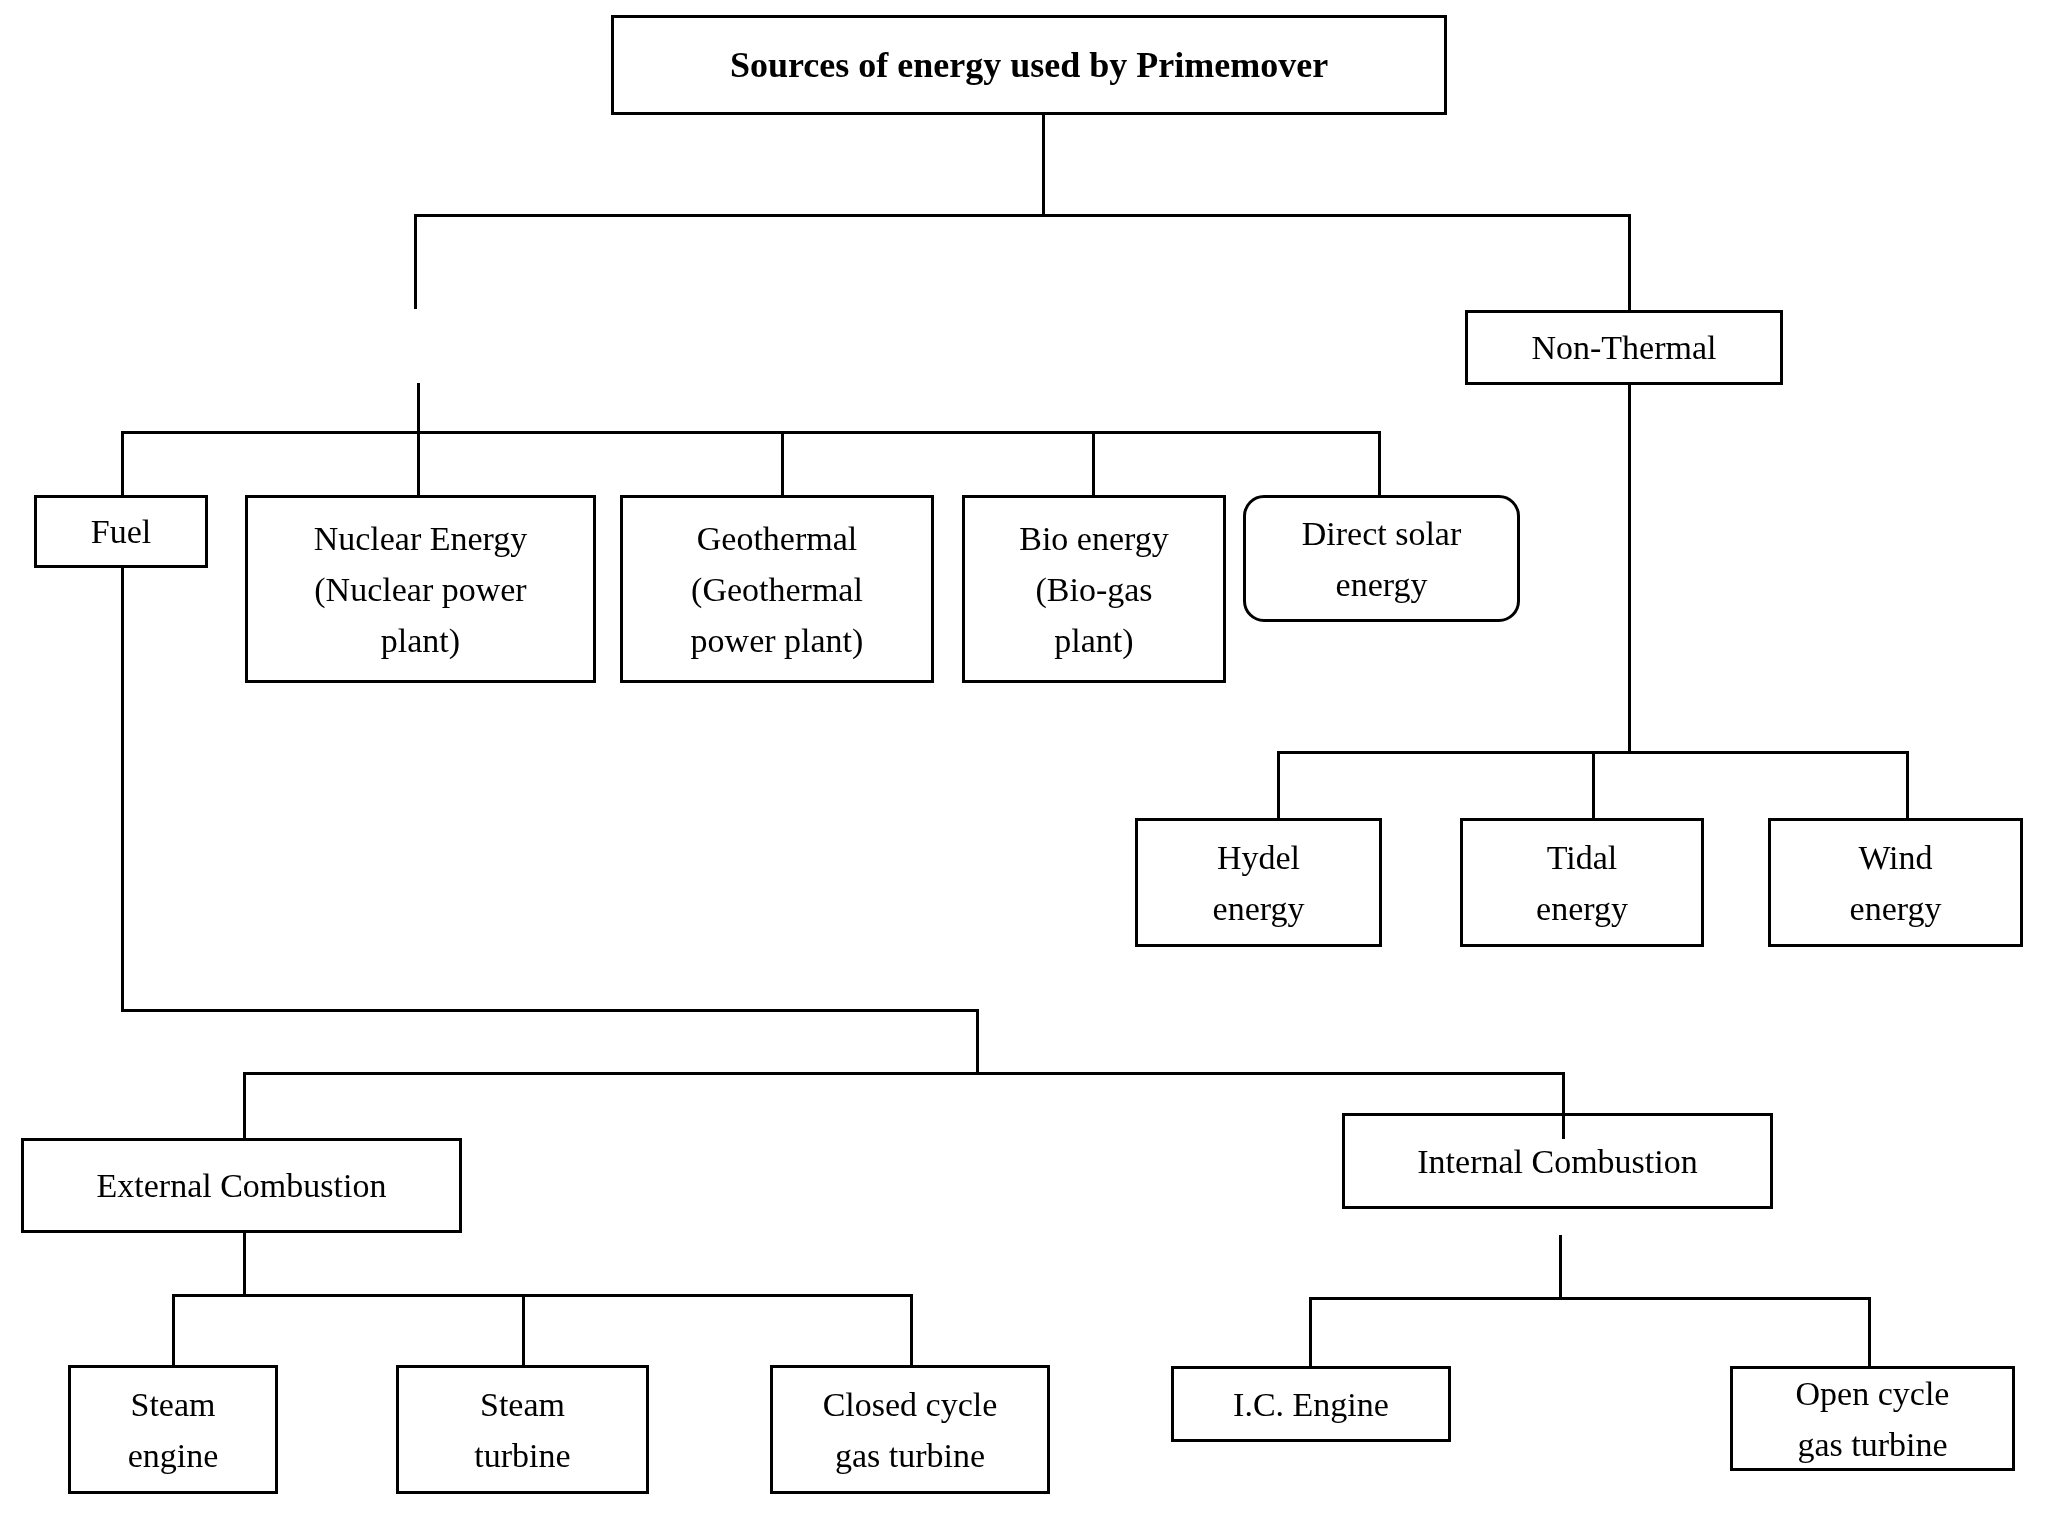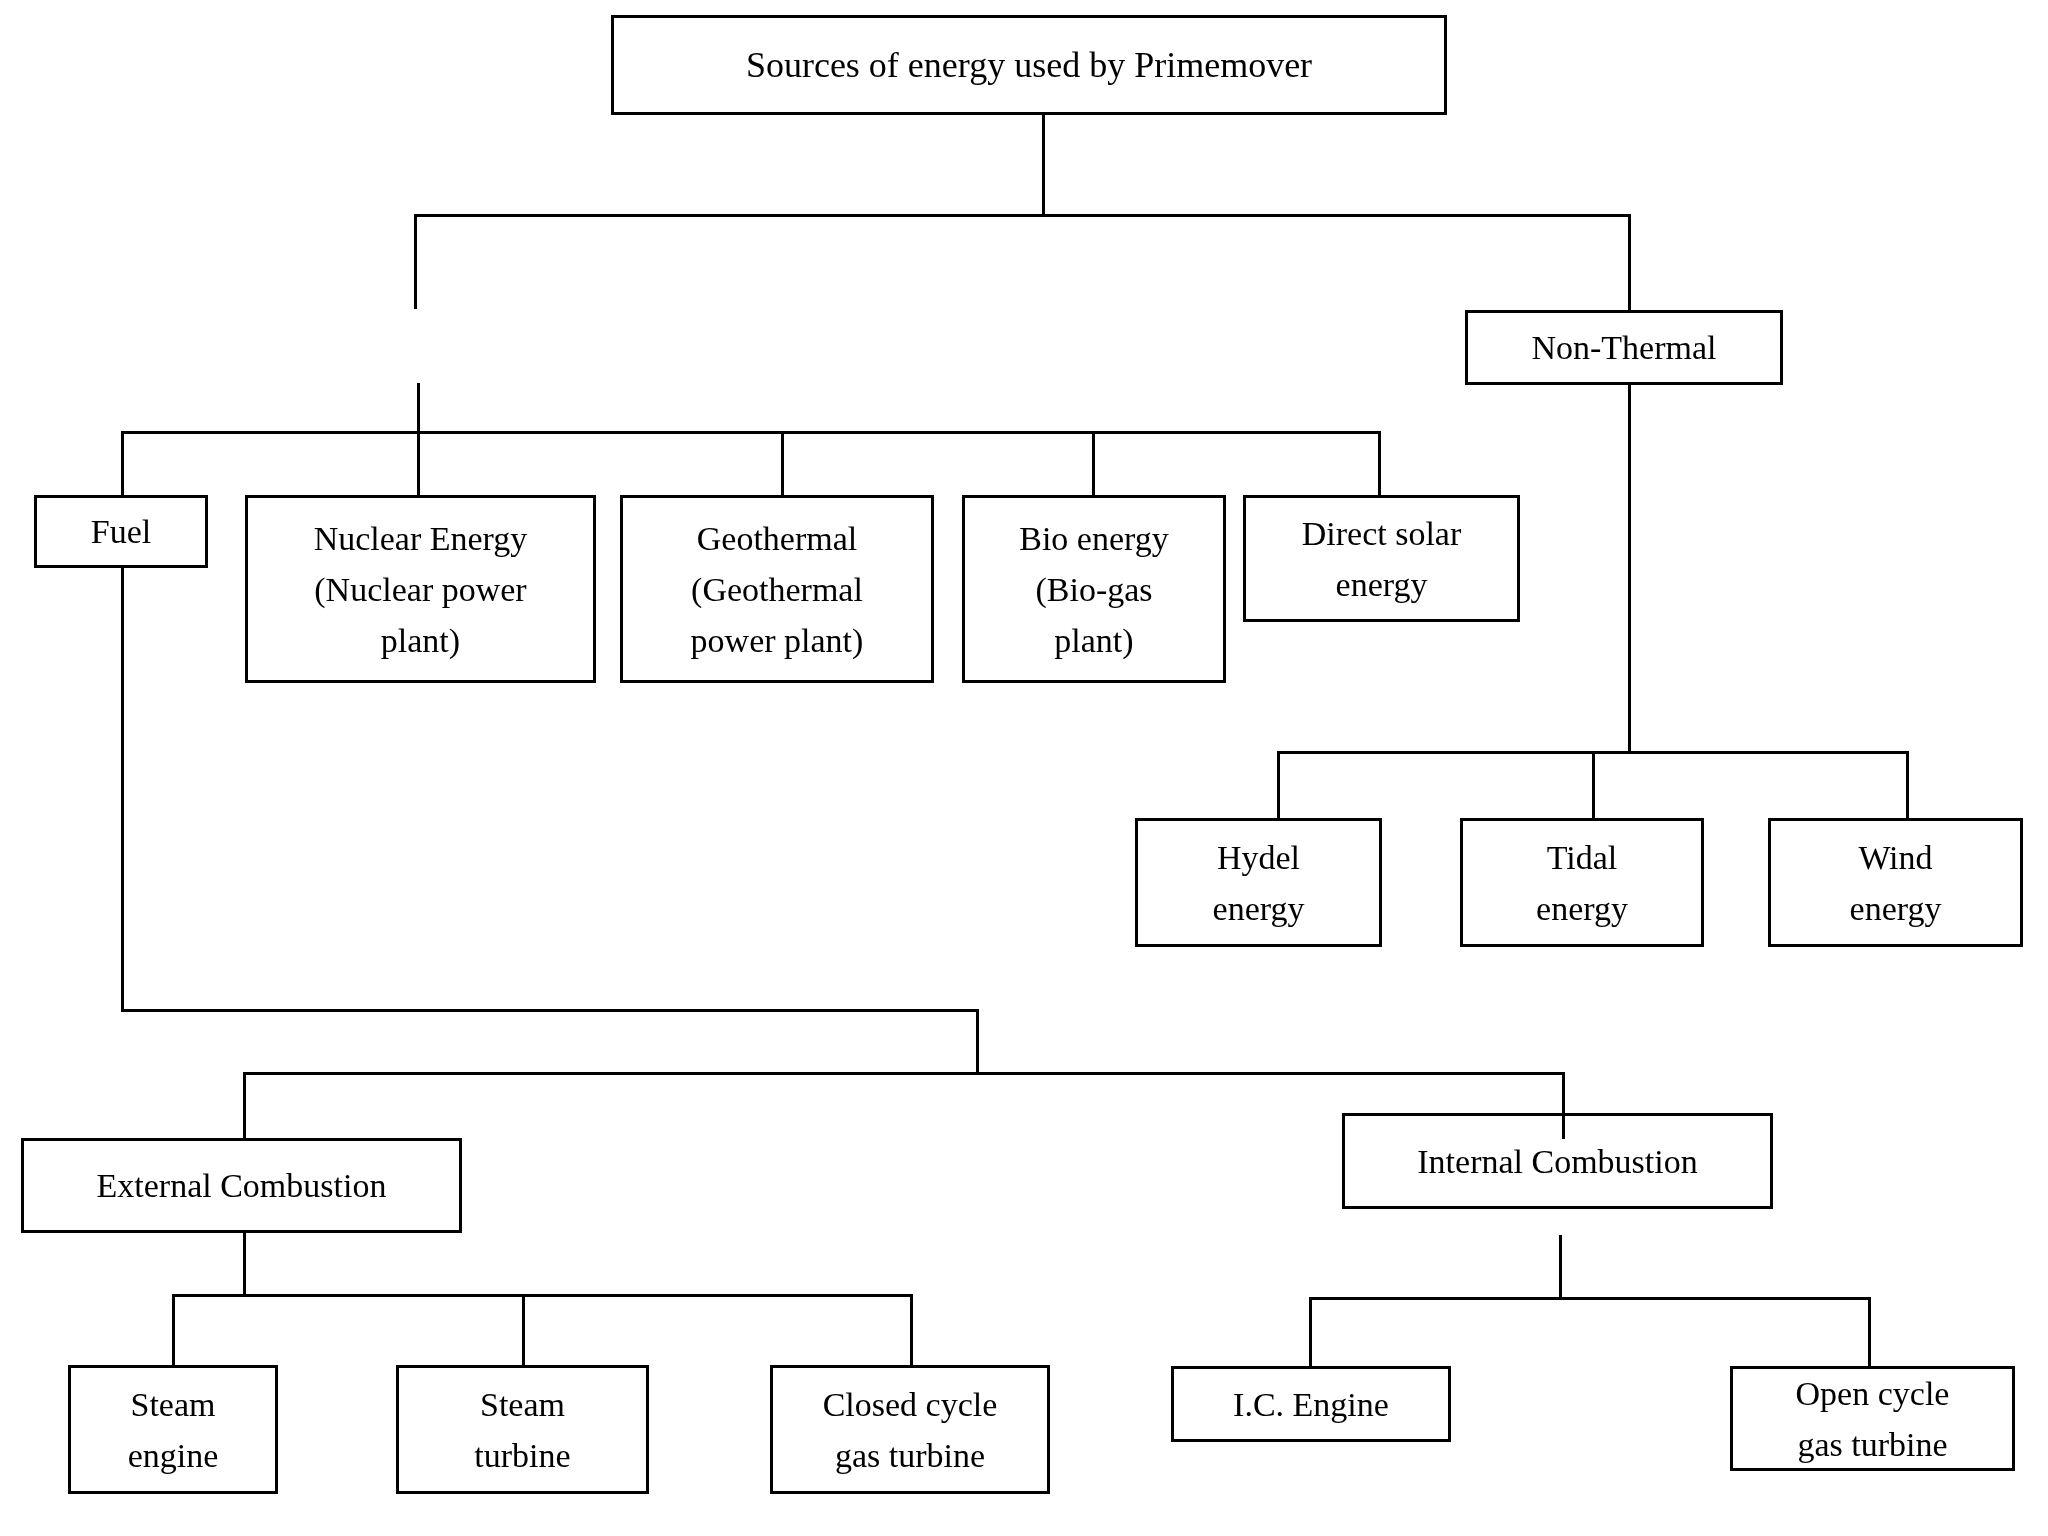--- a/index.html
+++ b/index.html
@@ -36,40 +36,40 @@
   .edge {
     position: absolute;
     background: #000000;
   }
 </style>
 </head>
 <body>
 
 <div id="canvas">
 
-  <div class="node title" style="left:611px; top:15px; width:836px; height:100px;">Sources of energy used by Primemover</div>
+  <div class="node title" style="left:611px; top:15px; width:836px; height:100px;font-weight:bold;">Sources of energy used by Primemover</div>
 
 
   <div class="node" style="left:1465px; top:310px; width:318px; height:75px;">Non-Thermal</div>
 
   <div class="node" style="left:34px; top:495px; width:174px; height:73px;">Fuel</div>
 
   <div class="node" style="left:245px; top:495px; width:351px; height:188px;">Nuclear Energy
 (Nuclear power
 plant)</div>
 
   <div class="node" style="left:620px; top:495px; width:314px; height:188px;">Geothermal
 (Geothermal
 power plant)</div>
 
   <div class="node" style="left:962px; top:495px; width:264px; height:188px;">Bio energy
 (Bio-gas
 plant)</div>
 
-  <div class="node" style="left:1243px; top:495px; width:277px; height:127px;">Direct solar
+  <div class="node" style="left:1243px; top:495px; width:277px; height:127px;border-radius:21px;">Direct solar
 energy</div>
 
   <div class="node" style="left:1135px; top:818px; width:247px; height:129px;">Hydel
 energy</div>
 
   <div class="node" style="left:1460px; top:818px; width:244px; height:129px;">Tidal
 energy</div>
 
   <div class="node" style="left:1768px; top:818px; width:255px; height:129px;">Wind
 energy</div>

